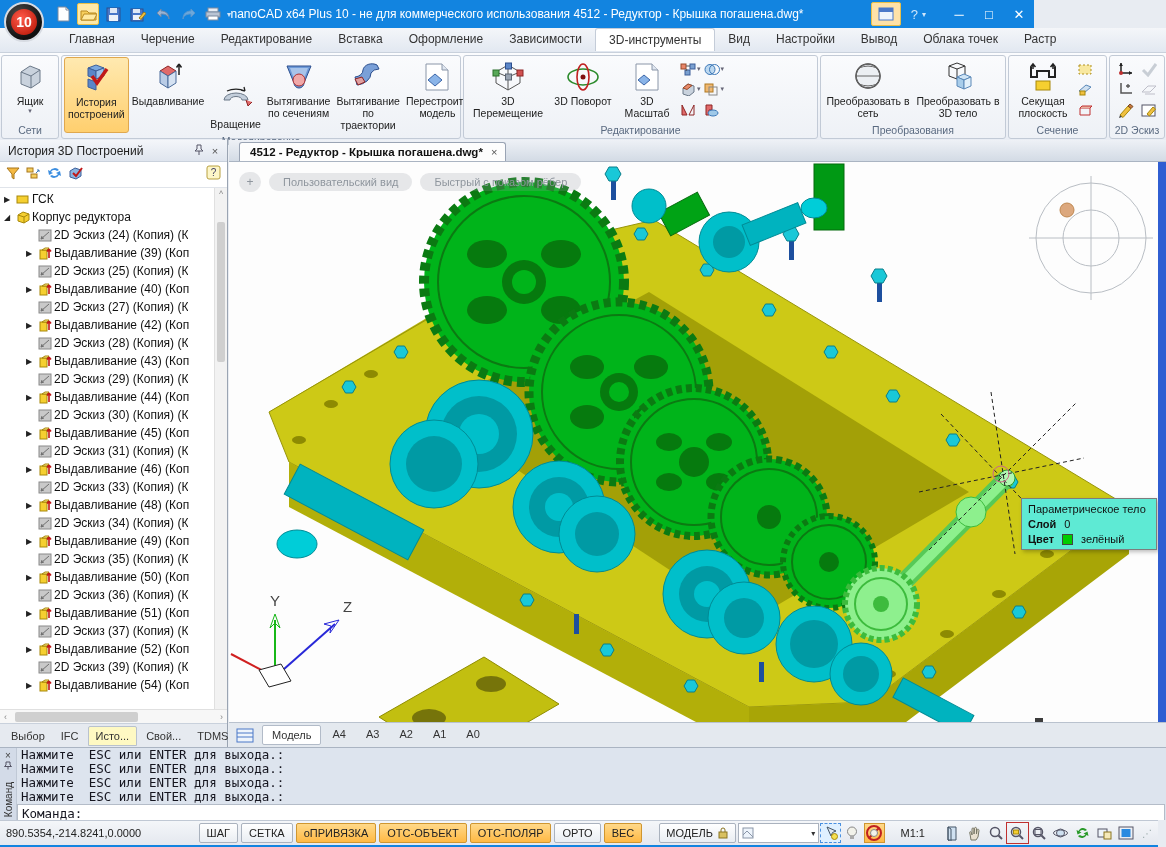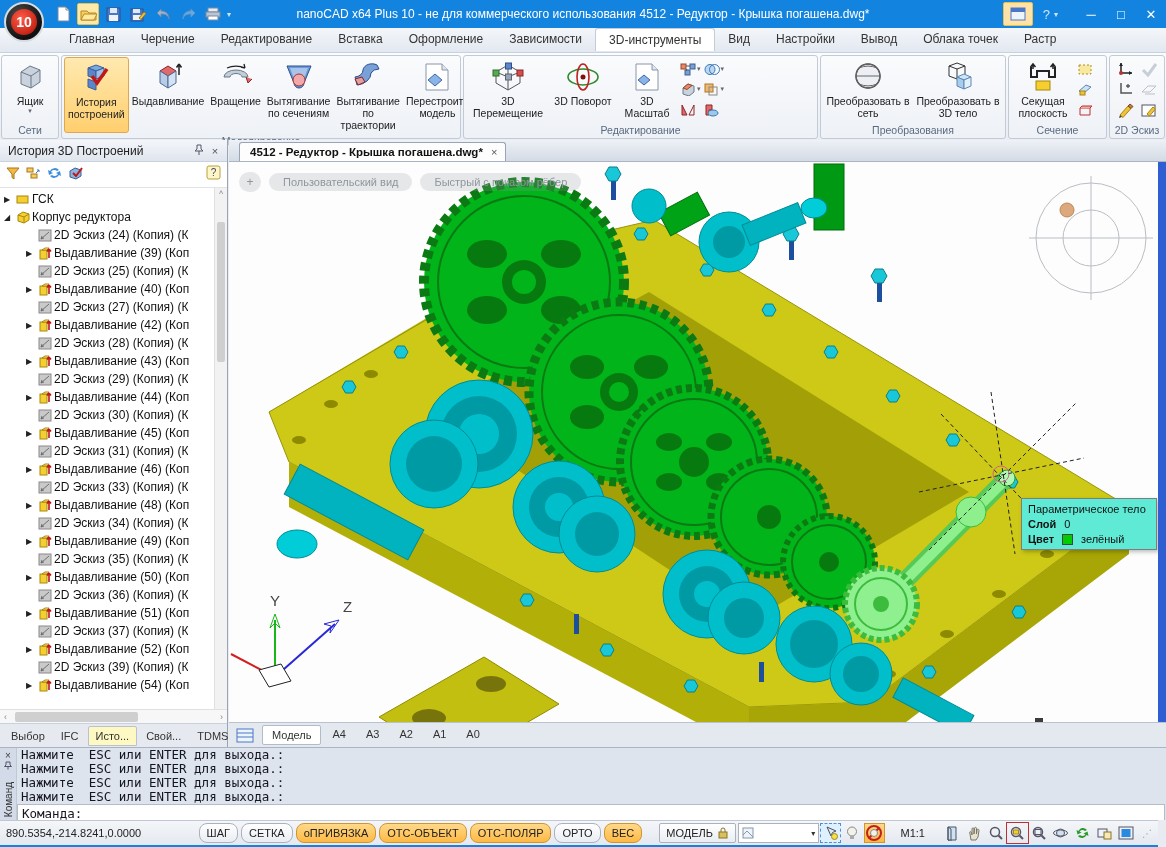--- a/index.html
+++ b/index.html
@@ -1,19 +1,19 @@
 <!DOCTYPE html>
 <html><head>
 <meta charset="utf-8">
 <style>
   * { margin:0; padding:0; box-sizing:border-box; }
   html,body { width:1166px; height:847px; overflow:hidden; font-family:"Liberation Sans",sans-serif; background:#e8ecf2; }
 
   
-  #titlebar { position:absolute; left:0; top:0; width:1166px; height:28px; background:#1284e0; display:flex; align-items:center; color:#fff; }
+  #titlebar { position:absolute; left:0; top:0; width:1034px; height:28px; background:#1284e0; display:flex; align-items:center; color:#fff; }
   #logo { position:absolute; left:4px; top:2px; width:40px; height:40px; border-radius:50%;
           background:radial-gradient(circle at 35% 30%, #4a4a4a, #101010 70%); border:2px solid #d7dbe2; z-index:60;
           display:flex; align-items:center; justify-content:center; }
   #logo .inner { width:26px; height:26px; border-radius:50%; background:radial-gradient(circle at 40% 35%, #ff5a4a, #b01000); display:flex; align-items:center; justify-content:center;
           color:#fff; font-weight:bold; font-size:14px; }
   .qat { display:flex; align-items:center; gap:3px; margin-left:52px; }
   .qat-btn { width:22px; height:22px; display:flex; align-items:center; justify-content:center; border-radius:2px; }
   .qat-btn.hl { background:#ffe9a8; border:1px solid #e8c04a; }
   .title-text { position:absolute; left:0; right:0; text-align:center; font-size:12px; pointer-events:none; white-space:nowrap; }
   .win-controls { margin-left:auto; display:flex; align-items:center; height:100%; }
@@ -82,21 +82,21 @@
   #cmd { position:absolute; left:0; top:747px; width:1166px; height:73px; background:#dde4ee; border-top:1px solid #aab4c2; display:flex; }
   #cmd-side { width:17px; background:#d3dbe8; border-right:1px solid #c0c9d6; display:flex; flex-direction:column; align-items:center; padding-top:2px; font-size:10px; color:#444; }
   #cmd-side .rot { margin-top:10px; writing-mode:vertical-rl; transform:rotate(180deg); font-size:10px; color:#333; }
   #cmd-main { flex:1; display:flex; flex-direction:column; font-family:"DejaVu Sans Mono",monospace; font-size:12.5px; color:#15151f; overflow:hidden; }
   #cmd-hist { flex:1; padding:0 4px; display:flex; flex-direction:column; justify-content:flex-end; white-space:pre; line-height:14px; }
   #cmd-input { height:18px; background:#fff; border:1px solid #b4bcc8; margin:0 1px 1px 0; padding:1px 4px; white-space:pre; }
 
   
   #status { position:absolute; left:0; top:820px; width:1158px; height:27px; background:linear-gradient(#f4f6f9,#e4e8ef); border-top:1px solid #c0c8d4; border-bottom:2px solid #1284e0; display:flex; align-items:center; padding:0 6px; font-size:11px; color:#222; }
   #coords { width:205px; }
-  .toggle { border:1px solid #aab2be; border-radius:8px; background:linear-gradient(#fff,#e9edf2); padding:3px 7px; margin-right:3px; white-space:nowrap; }
+  .toggle { border:1px solid #aab2be; border-radius:2px; background:linear-gradient(#fff,#e9edf2); padding:3px 7px; margin-right:3px; white-space:nowrap; }
   .toggle.on { background:linear-gradient(#ffd98a,#ffb944); border-color:#cf9630; }
   #model-btn { border:1px solid #aab2be; border-radius:2px; background:linear-gradient(#fff,#e9edf2); padding:3px 6px; margin:0 2px 0 14px; display:flex; gap:4px; align-items:center; }
   #vis-combo { width:86px; height:20px; background:#fff; border:1px solid #aab2be; display:flex; align-items:center; padding:0 3px; gap:3px; }
   #vis-combo .sp { flex:1; }
   .sicon { width:22px; height:20px; display:flex; align-items:center; justify-content:center; margin-left:1px; }
   .sicon.sel-blue { border:1px dashed #4a90e0; background:#dff0ff; }
   .sicon.sel-orange { border:1px solid #cf9630; background:linear-gradient(#ffd98a,#ffb944); }
   .sicon.sel-red { outline:1px solid #c03030; }
   #scale-lbl { margin:0 16px; }
   #grip { margin-left:6px; color:#9aa; font-size:10px; }
@@ -222,21 +222,21 @@
         <span class="bicon">
             <svg width="32" height="32">
               <path d="M8,10 l8,-5 l8,5 l-8,5 z" fill="#e06a6a" stroke="#8e2424"></path>
               <path d="M8,10 v12 l8,5 v-12 z" fill="#b9cce6" stroke="#4a6b9a"></path>
               <path d="M24,10 v12 l-8,5 v-12 z" fill="#d5e2f2" stroke="#4a6b9a"></path>
               <path d="M27,14 v-11 m0,0 l-2.5,3.5 m2.5,-3.5 l2.5,3.5" stroke="#222" stroke-width="1.5" fill="none"></path>
             </svg>
           </span>
         <span>Выдавливание</span>
       </div>
-      <div class="bigbtn" style="width:62px;">
+      <div class="bigbtn" style="width:62px;margin-top:23px;">
         <span class="bicon">
             <svg width="34" height="32">
               <path d="M5,16 a12,7 0 1 1 24,0 l-6,0 a6,3.5 0 1 0 -12,0 z" fill="#c3cedb" stroke="#6b7888"></path>
               <path d="M27,16 l2,6 l4,-4" fill="#e06a6a" stroke="#8e2424"></path>
               <path d="M8,7 a14,8 0 0 1 18,0 m0,0 l-1,-4 m1,4 l-4,-1" stroke="#222" fill="none" stroke-width="1.3"></path>
             </svg>
           </span>
         <span>Вращение</span>
       </div>
       <div class="bigbtn" style="width:80px;">

